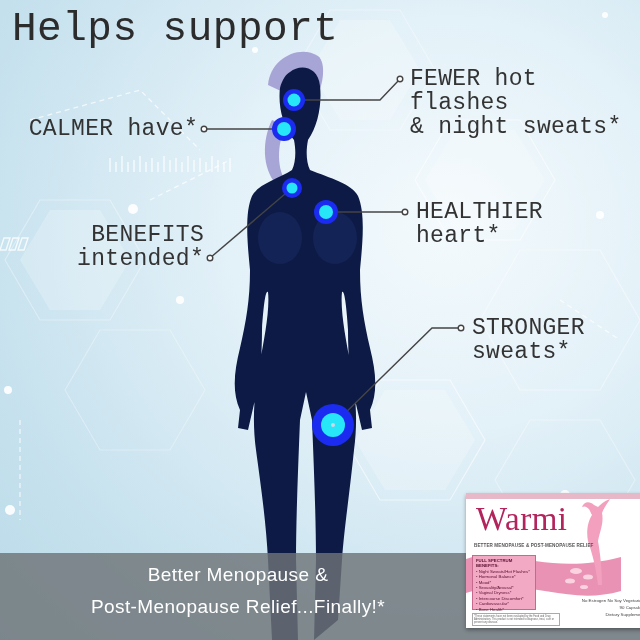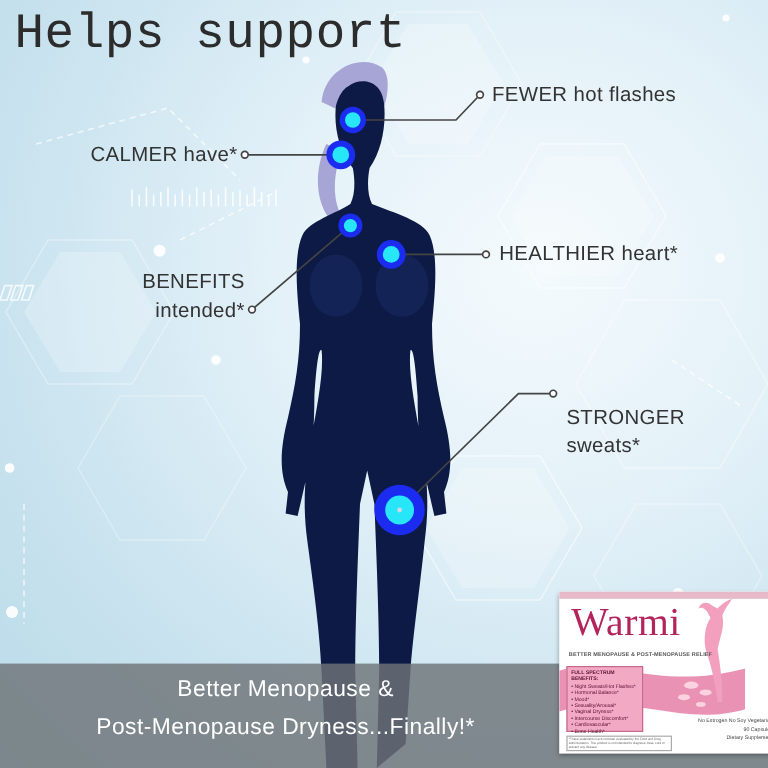--- a/index.html
+++ b/index.html
@@ -6,21 +6,21 @@
   body { width: 640px; height: 640px; overflow: hidden; font-family: "Liberation Sans", sans-serif; }
   .stage {
     position: relative; width: 640px; height: 640px; overflow: hidden;
     background: radial-gradient(ellipse at 70% 35%, #f4fafd 0%, #e3f1f8 35%, #c9e3ef 70%, #b9d9e8 100%);
   }
   .bg-svg { position: absolute; left: 0; top: 0; }
   .title {
     position: absolute; left: 12px; top: 6px; font-size: 41px; color: #2c2c2c;
     letter-spacing: 0.5px; margin: 0; font-weight: normal; font-family: Liberation Mono, monospace;
   }
-  .label { position: absolute; color: #333; font-size: 17px; line-height: 24px; letter-spacing: 0.3px; }
+  .label { position: absolute; color: #333; font-size: 23px; line-height: 24px; letter-spacing: 0.3px; font-family: Liberation Mono, monospace; }
   .label.right { text-align: right; }
   .figure-svg { position: absolute; left: 0; top: 0; }
   .banner {
     position: absolute; left: 0; top: 553px; width: 640px; height: 87px;
     background: rgba(110,116,120,0.82);
   }
   .banner-text {
     position: absolute; left: 0; top: 559px; width: 476px; text-align: center;
     color: #fff; font-size: 19px; line-height: 32px; letter-spacing: 0.4px;
   }
@@ -175,40 +175,41 @@
     </g>
     <g>
       <circle cx="333" cy="425" r="21" fill="#1b2cf0"></circle>
       <circle cx="333" cy="425" r="12" fill="#27e6f7"></circle>
       <circle cx="333" cy="425" r="2" fill="#cfd6e6"></circle>
     </g>
   </svg>
 
   <div class="label" style="left:410px; top:67px;">
     <div>FEWER hot flashes</div>
+    <div>&amp; night sweats*</div>
   </div>
   <div class="label right" style="left:20px; top:117px; width:178px;">
     <div>CALMER have*</div>
   </div>
   <div class="label right" style="left:30px; top:223px; width:174px;">
     <div>BENEFITS</div>
     <div>intended*</div>
   </div>
   <div class="label" style="left:416px; top:200px;">
     <div>HEALTHIER heart*</div>
   </div>
-  <div class="label" style="left:472px; top:316px;margin-top:20px;">
+  <div class="label" style="left:472px; top:316px;">
     <div>STRONGER</div>
     <div>sweats*</div>
   </div>
 
   <div class="banner"></div>
   <div class="banner-text">
     <div>Better Menopause &amp;</div>
-    <div>Post-Menopause Dryness...Finally!*</div>
+    <div>Post-Menopause Relief...Finally!*</div>
   </div>
 
   <div class="product">
     <div class="toprim"></div>
     <svg class="wave" width="155" height="70">
       <path d="M0,10 C40,-4 80,28 155,8 L155,42 C100,58 60,26 0,44 Z" fill="#e57fa6" fill-opacity="0.85"></path>
       <g fill="#fbd2e0">
         <ellipse cx="110" cy="22" rx="6" ry="3"></ellipse>
         <ellipse cx="122" cy="28" rx="5" ry="2.5"></ellipse>
         <ellipse cx="104" cy="32" rx="5" ry="2.5"></ellipse>

